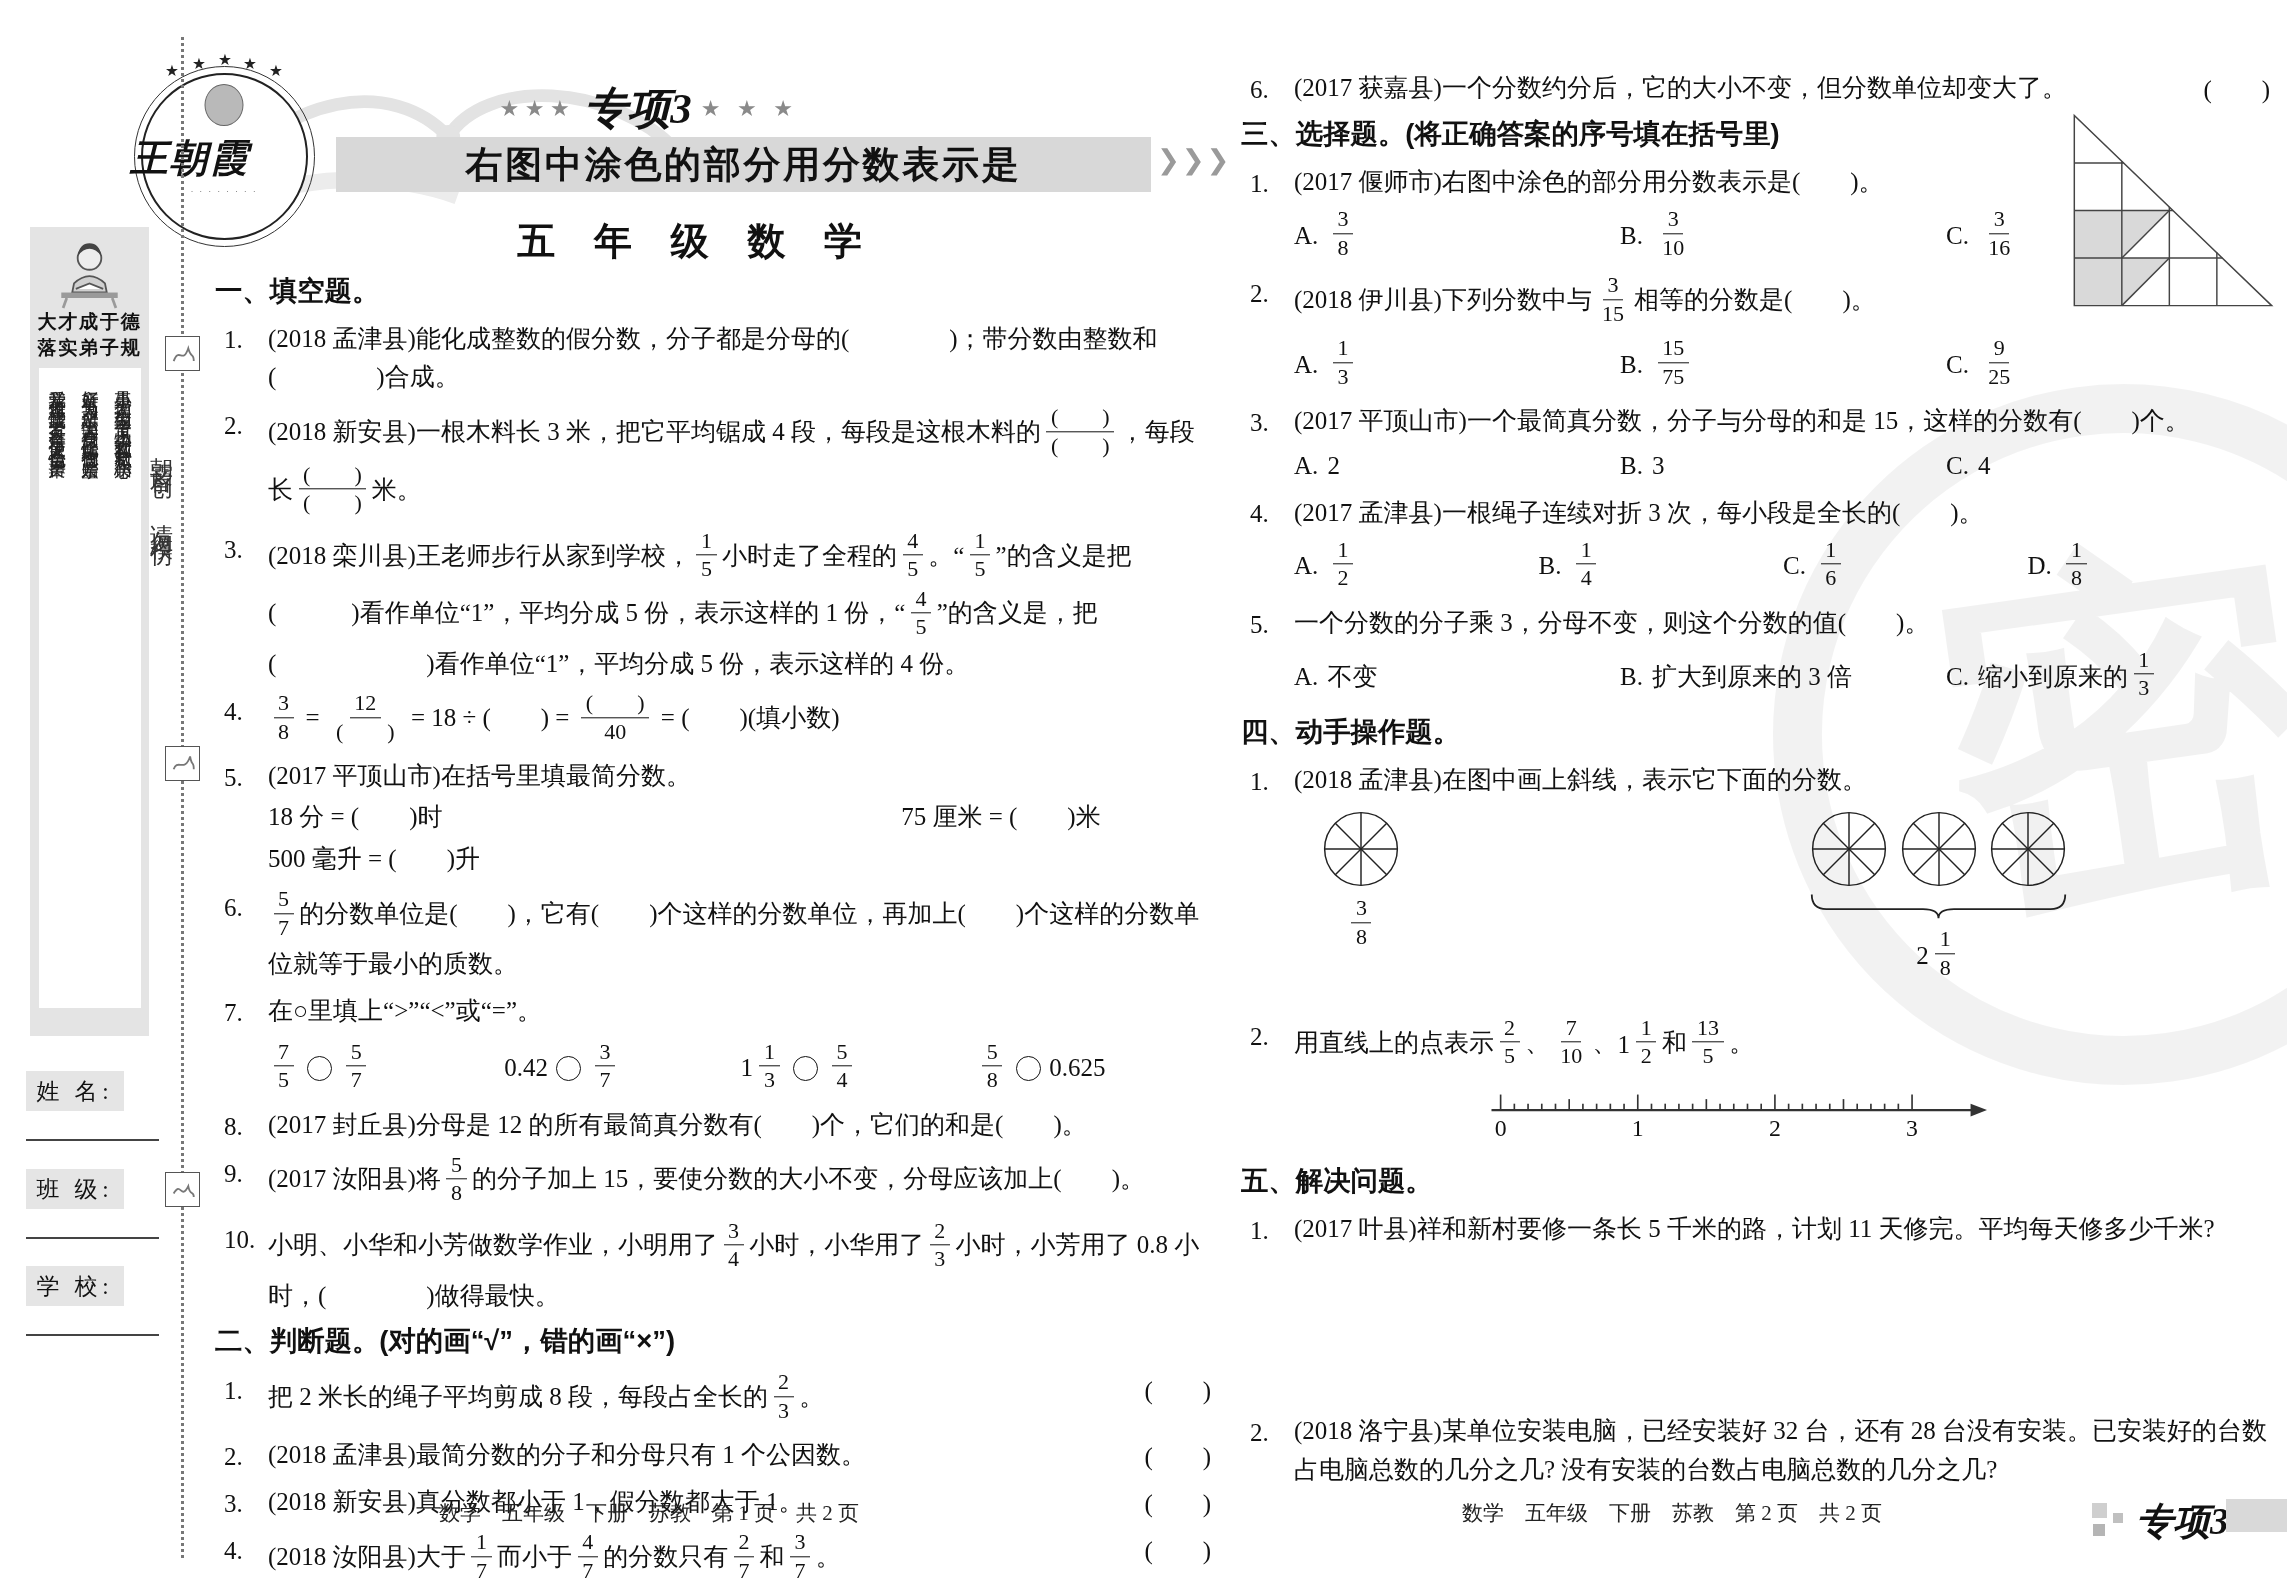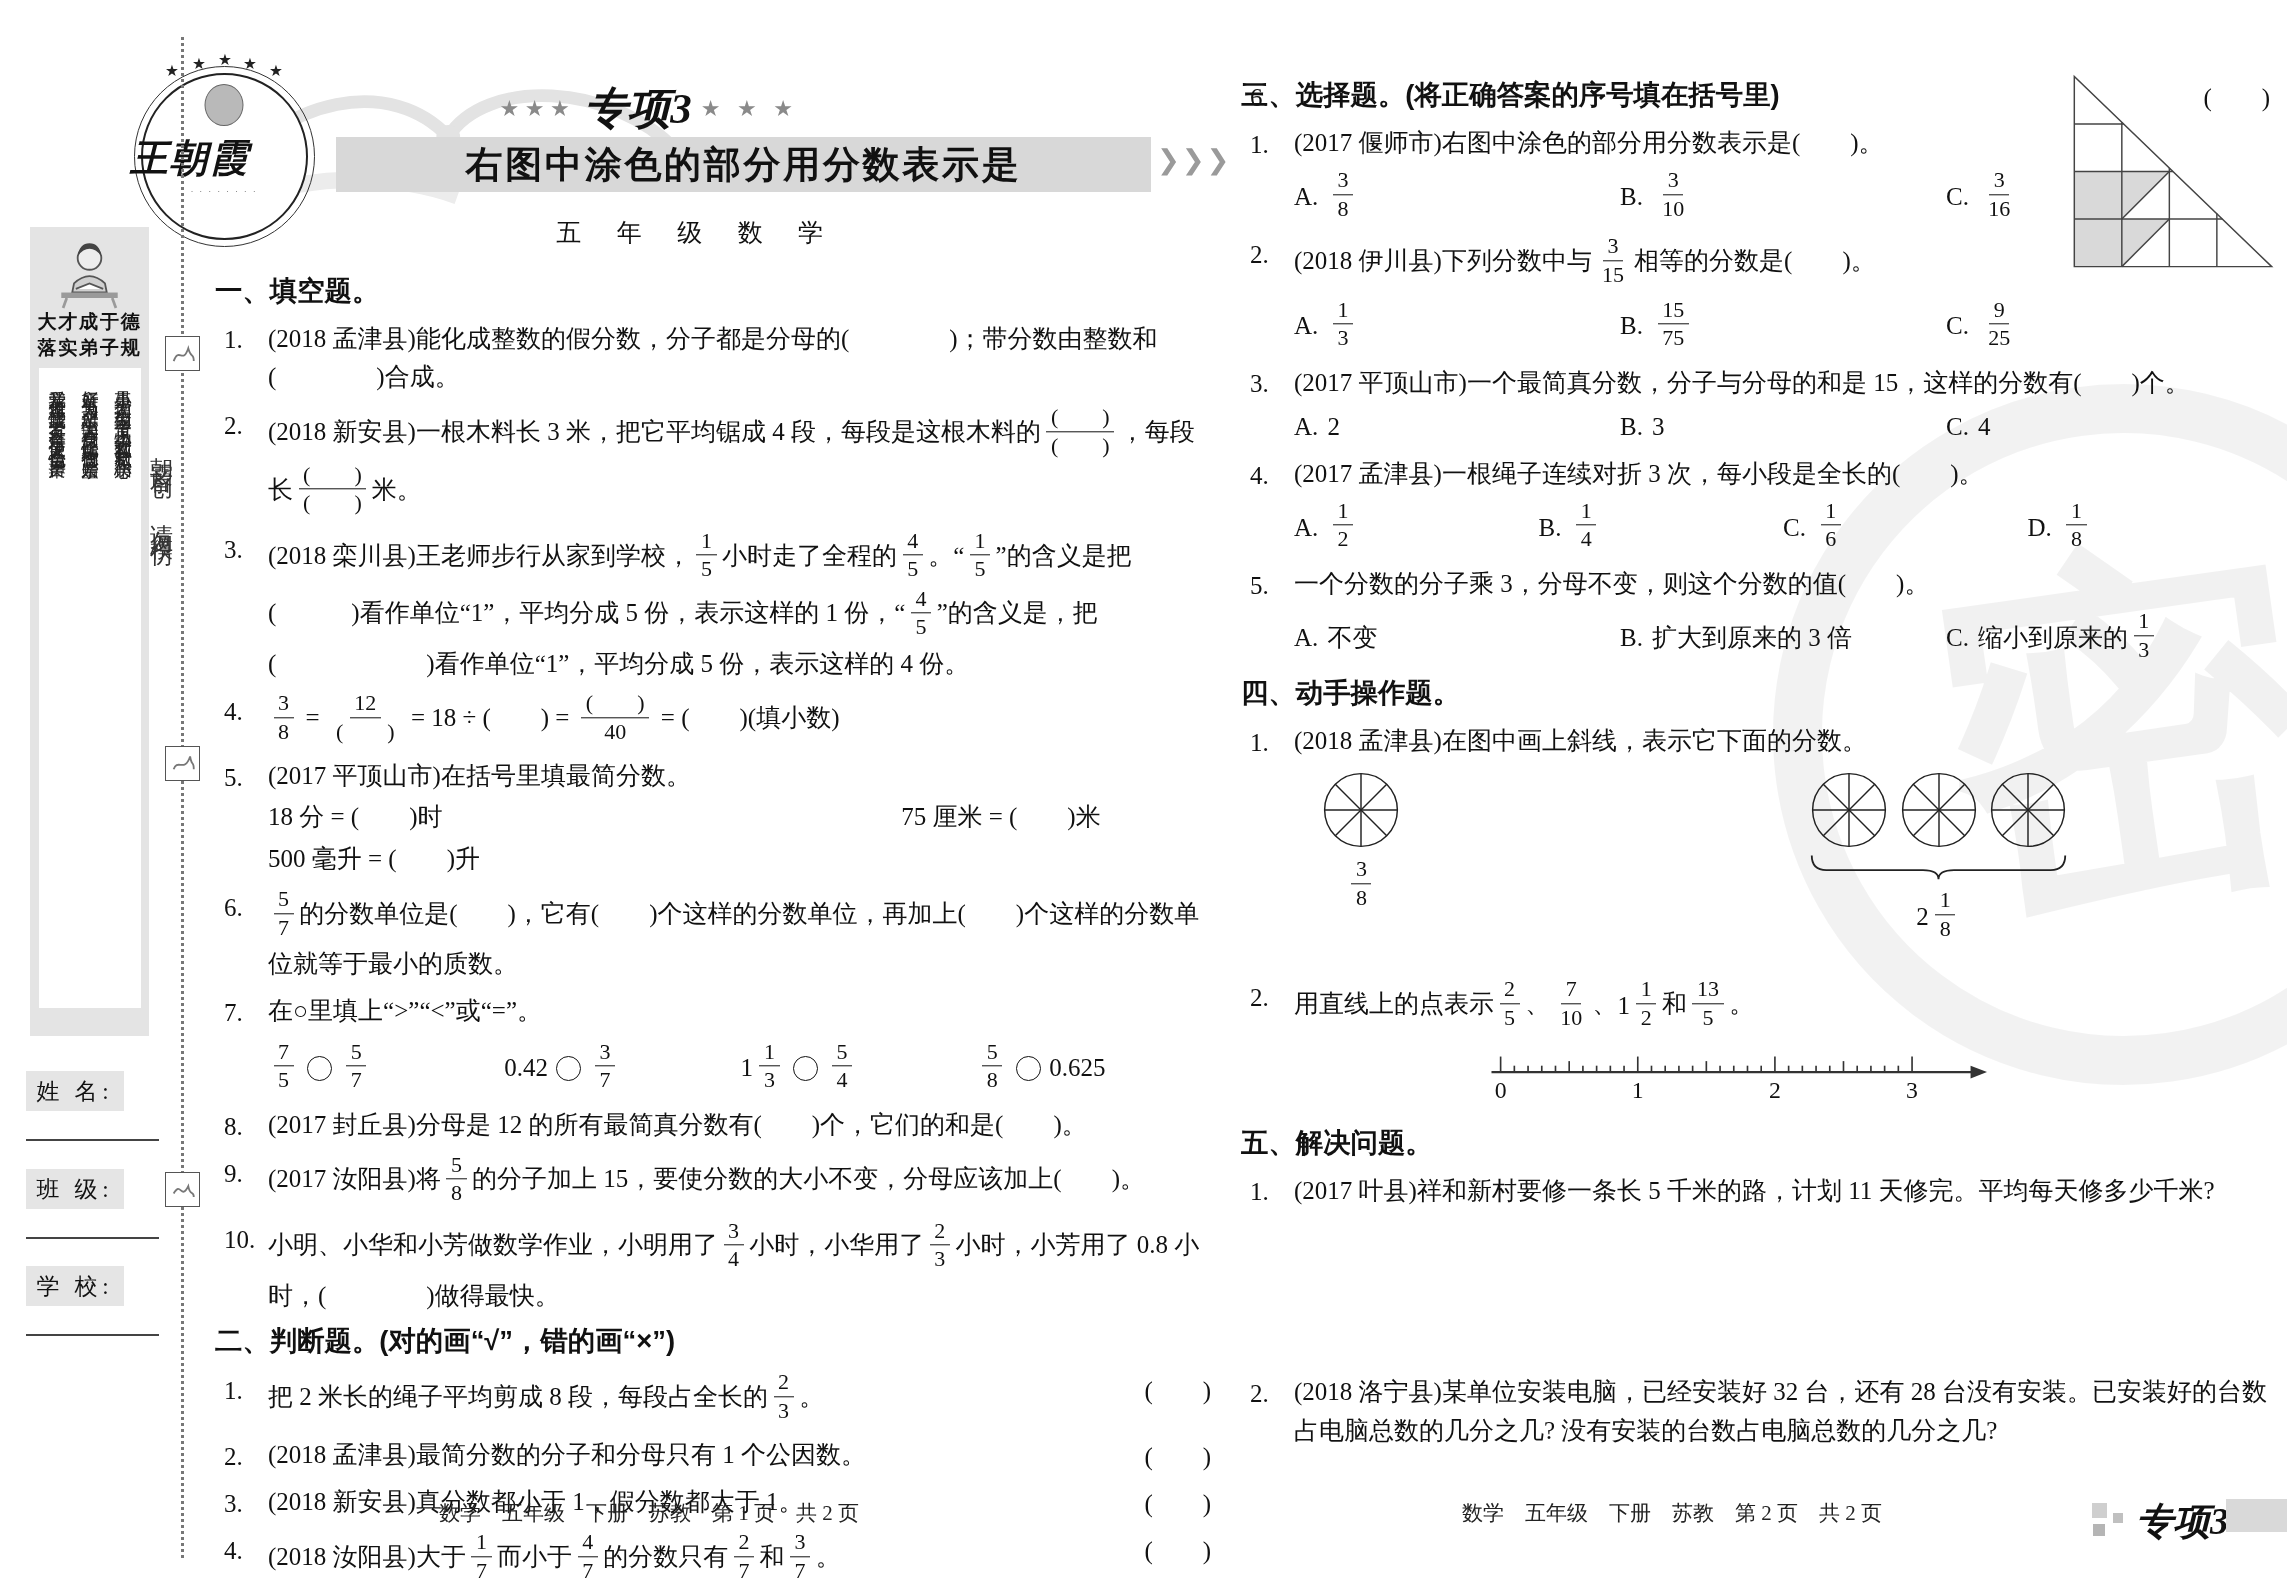--- a/index.html
+++ b/index.html
@@ -42,22 +42,22 @@
   #logo .star{position:absolute;font-size:15.5px;color:#222;}
 
   #header-ribbon{position:absolute;left:183px;top:64px;}
   #series-line{position:absolute;left:393px;top:80px;width:512px;text-align:center;white-space:nowrap;}
   .series-stars{font-size:22px;color:#8a8a8a;letter-spacing:5.5px;vertical-align:7.3px;}
   #series-label{font-size:43px;font-weight:bold;font-style:italic;margin:0 9.1px;font-family:"Liberation Serif",serif;}
   #title-strip{position:absolute;left:336px;top:137px;width:815px;height:55px;background:#d8d8d8;}
   #page-title{width:100%;text-align:center;line-height:55px;font-family:"Liberation Sans",sans-serif;
               font-weight:bold;font-size:37px;letter-spacing:2.7px;}
   #strip-chevrons{position:absolute;left:1157px;top:144px;font-size:27.4px;color:#9a9a9a;letter-spacing:1.8px;}
-  #subtitle{position:absolute;left:336px;top:216px;width:722px;text-align:center;font-size:25px;
-            letter-spacing:14.6px;font-weight:400;}
+  #subtitle{position:absolute;left:336px;top:216px;width:722px;text-align:center;font-size:38px;
+            letter-spacing:14.6px;font-weight:700;}
 
   
   #watermark{position:absolute;left:1773px;top:384px;width:603px;height:603px;border:49px solid rgba(0,0,0,0.05);
              border-radius:50%;display:flex;align-items:center;justify-content:center;transform:rotate(-8deg);}
   #watermark span{font-size:365px;color:rgba(0,0,0,0.055);font-weight:bold;}
 
   
   .col{position:absolute;}
   #col-left{left:215px;top:267px;width:998px;}
   #col-right{left:1241px;top:69px;width:1031px;}
@@ -335,21 +335,21 @@
               <span class="fd">7</span>
             </span><span class="run">和</span><span class="frac">
               <span class="fn">3</span>
               <span class="fd">7</span>
             </span><span class="run">。</span></span><span class="tail">(　　)</span></div>
       </div>
   </div>
 
   <div class="col" id="col-right">
     <div id="judge6-items">
-        <div class="item"><span class="inum">6.</span><span class="tail">(　　)</span></div>
+        <div class="item"><span class="inum">6.</span><span class="ibody"><span class="run">(2017 获嘉县)一个分数约分后，它的大小不变，但分数单位却变大了。</span></span><span class="tail">(　　)</span></div>
       </div>
     <div class="sec-title">三、选择题。(将正确答案的序号填在括号里)</div>
     <div id="choice-items">
         <div class="item"><span class="inum">1.</span><span class="ibody"><span class="run">(2017 偃师市)右图中涂色的部分用分数表示是(　　)。</span></span><div class="opts n3">
             <div class="opt">
               <span class="olabel">A.</span>
               <span class="frac">
                 <span class="fn">3</span>
                 <span class="fd">8</span>
               </span>

